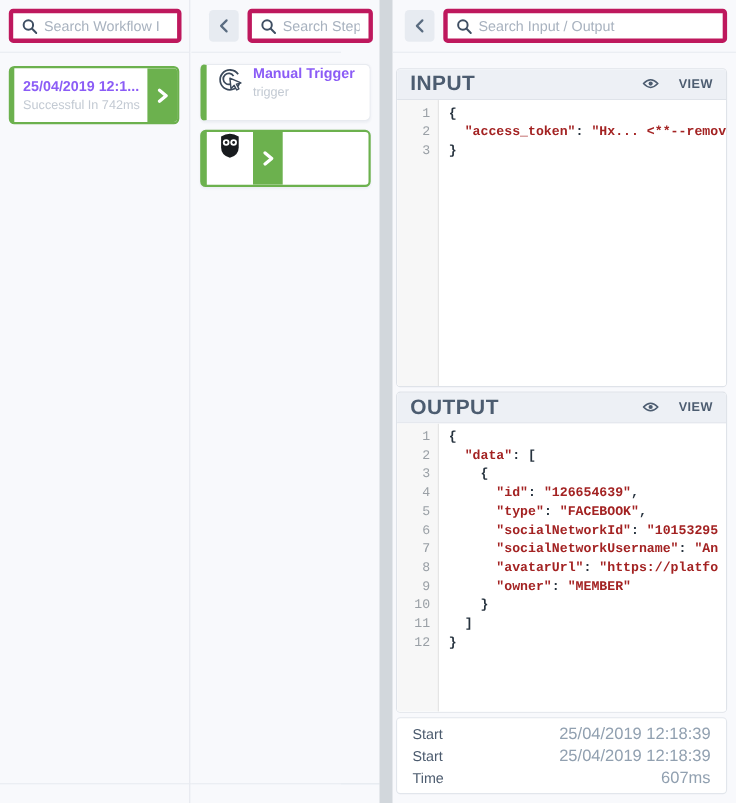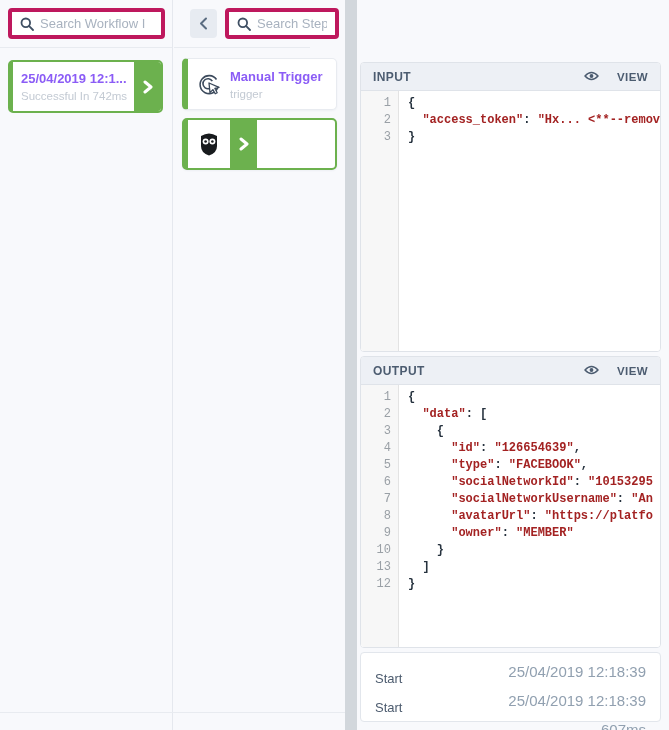--- a/index.html
+++ b/index.html
@@ -46,39 +46,39 @@
   .card-sub { font-size:11.5px; color:#c3cad3; margin-top:4px; white-space:nowrap; overflow:hidden; }
   .go-chip {
     width:27px; background:#6cb14e; display:flex; align-items:center; justify-content:center;
     flex:none;
   }
 
   
   .step-card {
     position:absolute; left:8px; width:155px; height:52px;
     background:#fff; border:1px solid #e8ebf0; border-left:6px solid #6cb14e; border-radius:5px;
-    display:flex; align-items:center; overflow:hidden; cursor:pointer;
+    display:flex; align-items:flex-start; overflow:hidden; cursor:pointer;
     box-shadow:0 1px 2px rgba(40,60,90,.05);
   }
   .step-card.selected { border:2px solid #6cb14e; border-left-width:6px; }
   .step-card .icon-wrap { width:42px; display:flex; align-items:center; justify-content:center; flex:none; }
   .step-card .txt { flex:1; min-width:0; }
   .step-card .go-chip { align-self:stretch; }
 
   
   .panel {
     position:absolute; left:3px; width:301px;
     background:#fff; border:1px solid #dfe3e9; border-radius:4px;
     display:flex; flex-direction:column; overflow:hidden;
   }
   .panel-header {
     height:28px; flex:none; background:#edf0f5; border-bottom:1px solid #dfe3e9;
     display:flex; align-items:center; padding:0 12px;
   }
-  .panel-title { font-size:12px; font-weight:bold; color:#4c5c70; letter-spacing:.4px; }
+  .panel-title { font-size:19px; font-weight:bold; color:#4c5c70; letter-spacing:.4px; }
   .view-btn { margin-left:auto; display:flex; gap:18px;
     font-size:11.5px; font-weight:bold; color:#4c5c70; letter-spacing:.4px; cursor:pointer; }
   .code {
     flex:1; display:flex; overflow:hidden; background:#fff;
     font-family:"Liberation Mono","DejaVu Sans Mono",monospace; font-size:12px; line-height:17px;
   }
   .gutter {
     width:38px; flex:none; background:#f7f7f7; border-right:1px solid #e3e3e3;
     text-align:right; padding:4px 7px 0 0; color:#9aa0a6;
   }
@@ -86,21 +86,21 @@
     font-weight:bold; color:#26323e; }
   .tok-str { color:#a32222; }
 
   
   .details {
     position:absolute; left:3px; top:652px; width:301px; height:70px;
     background:#fff; border:1px solid #e2e6ec; border-radius:4px;
     display:flex; flex-direction:column; justify-content:space-around; padding:4px 0;
   }
   .detail-row { display:flex; align-items:center; padding:0 14px; }
-  .detail-label { font-size:13px; color:#4c5b6e;margin-top:14px; }
+  .detail-label { font-size:13px; color:#4c5b6e; }
   .detail-value { margin-left:auto; font-size:15px; color:#91a0b0; }
 
   .bottom-line { position:absolute; left:0; top:712px; width:345px; height:1px; background:#e8ebf0; }
 </style>
 </head>
 <body>
 
 <div class="col col1">
   <div class="topbar">
     <div class="search" style="left:8px; top:8px; width:157px;">
@@ -170,20 +170,34 @@
           </svg>
         </div>
       </div>
     </div>
   <div class="bottom-line" style="left:0; width:171px;"></div>
 </div>
 
 <div class="vstrip"></div>
 
 <div class="col col3">
+  <div class="topbar">
+    <div class="backbtn" style="left:11px; top:9px;">
+      <svg width="9" height="13" viewBox="0 0 9 13">
+        <polyline points="7,1.5 2,6.5 7,11.5" fill="none" stroke="#5a6c80" stroke-width="2" stroke-linecap="round" stroke-linejoin="round"></polyline>
+      </svg>
+    </div>
+    <div class="search" style="left:46px; top:8px; width:258px;">
+      <svg width="14" height="14" viewBox="0 0 14 14">
+        <circle cx="5.8" cy="5.8" r="4.3" fill="none" stroke="#3f4f63" stroke-width="1.8"></circle>
+        <line x1="9.2" y1="9.2" x2="13" y2="13" stroke="#3f4f63" stroke-width="1.8" stroke-linecap="round"></line>
+      </svg>
+      <input placeholder="Search Input / Output" style="">
+    </div>
+  </div>
 
   <div class="panel" style="top:62px; height:290px;">
     <div class="panel-header">
       <span class="panel-title">INPUT</span>
       <span class="view-btn">
         <svg width="15" height="10" viewBox="0 0 15 10">
           <path d="M1 5 Q7.5 -2 14 5 Q7.5 12 1 5 Z" fill="none" stroke="#4c5c70" stroke-width="1.4"></path>
           <circle cx="7.5" cy="5" r="1.9" fill="#4c5c70"></circle>
         </svg>
         <span>VIEW</span>
@@ -215,21 +229,21 @@
           <div>1</div>
           <div>2</div>
           <div>3</div>
           <div>4</div>
           <div>5</div>
           <div>6</div>
           <div>7</div>
           <div>8</div>
           <div>9</div>
           <div>10</div>
-          <div>13</div>
+          <div>11</div>
           <div>12</div>
         </div>
       <div class="codelines" id="output-lines"><div><span>{</span></div><div><span>  </span><span class="tok-str">"data"</span><span>: [</span></div><div><span>    {</span></div><div><span>      </span><span class="tok-str">"id"</span><span>: </span><span class="tok-str">"126654639"</span><span>,</span></div><div><span>      </span><span class="tok-str">"type"</span><span>: </span><span class="tok-str">"FACEBOOK"</span><span>,</span></div><div><span>      </span><span class="tok-str">"socialNetworkId"</span><span>: </span><span class="tok-str">"10153295</span></div><div><span>      </span><span class="tok-str">"socialNetworkUsername"</span><span>: </span><span class="tok-str">"An</span></div><div><span>      </span><span class="tok-str">"avatarUrl"</span><span>: </span><span class="tok-str">"https://platfo</span></div><div><span>      </span><span class="tok-str">"owner"</span><span>: </span><span class="tok-str">"MEMBER"</span></div><div><span>    }</span></div><div><span>  ]</span></div><div><span>}</span></div></div>
     </div>
   </div>
 
   <div class="details" id="details">
       <div class="detail-row">
         <span class="detail-label">Start</span>
         <span class="detail-value">25/04/2019 12:18:39</span>

